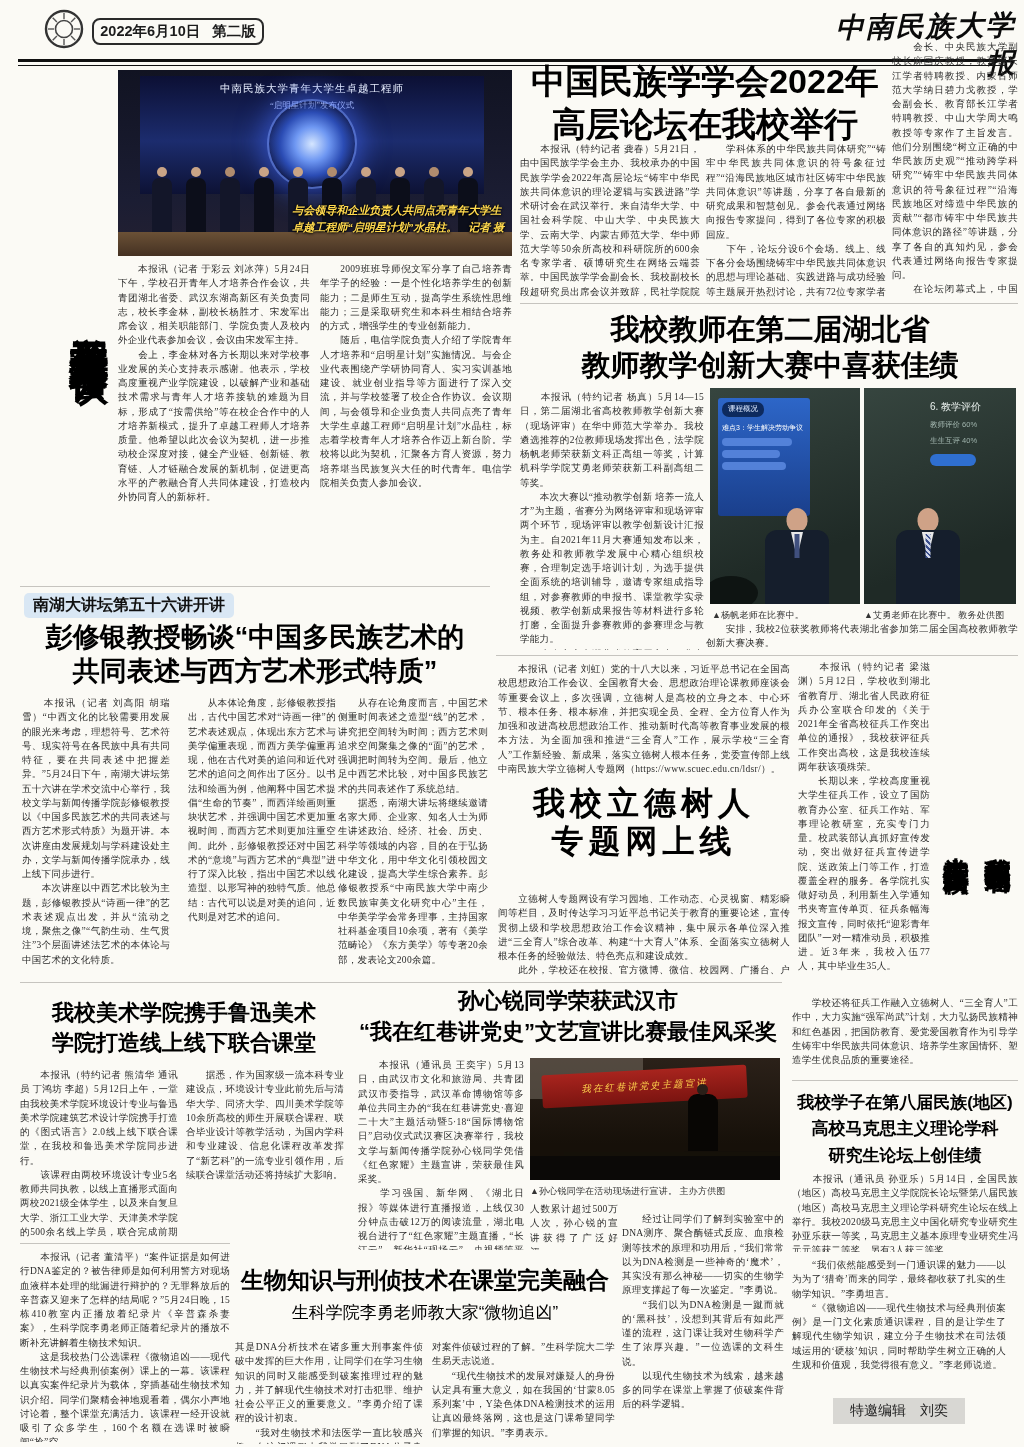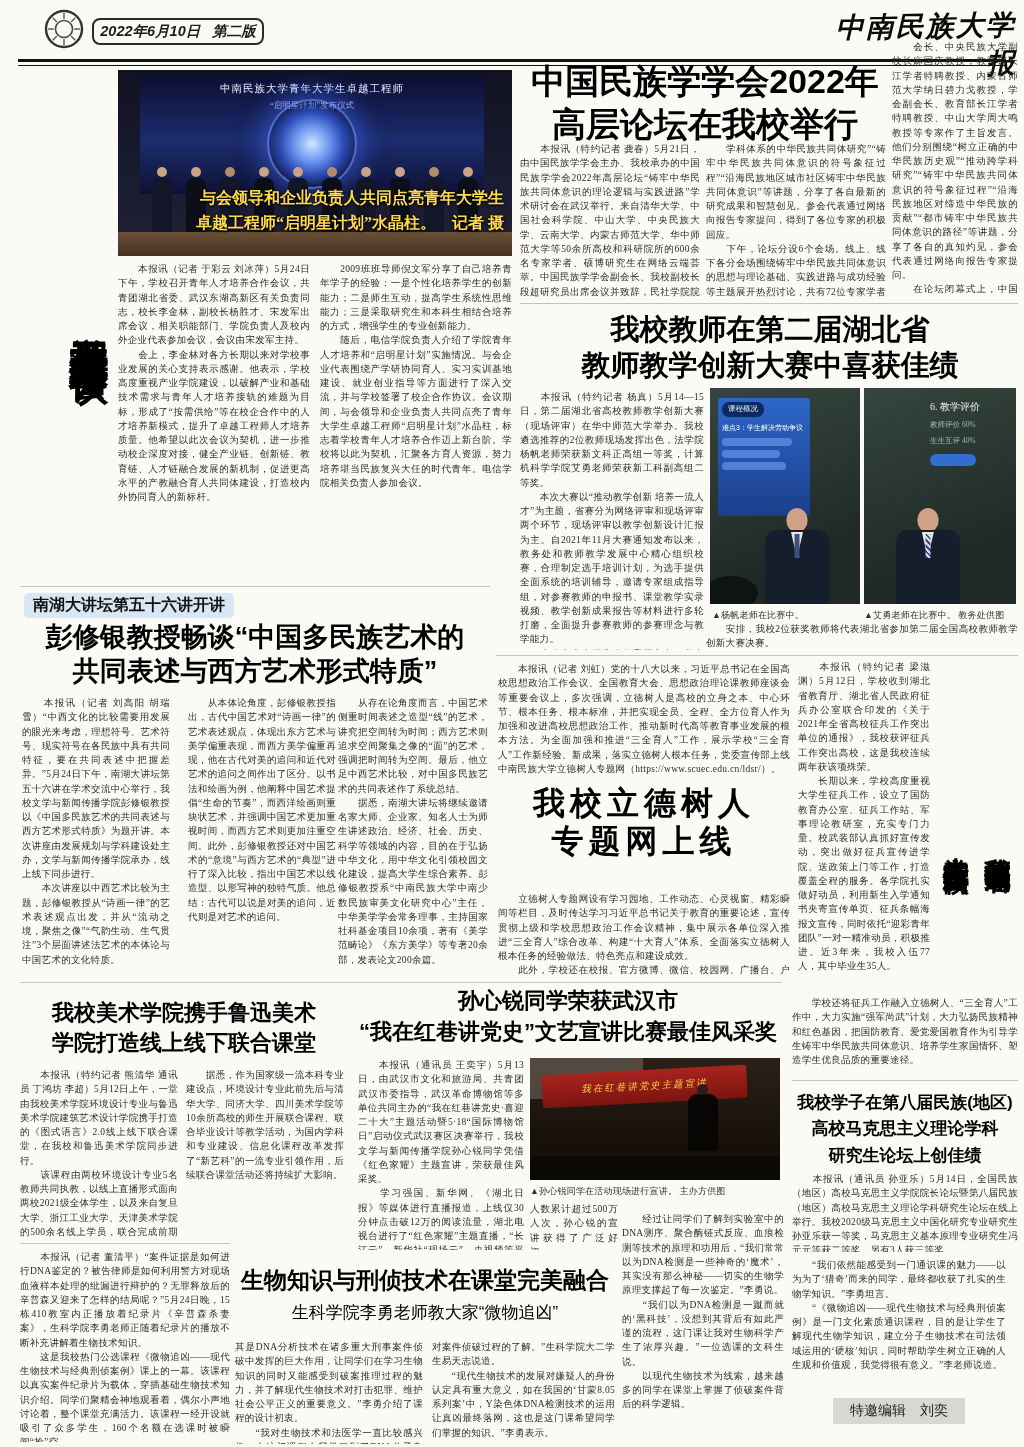--- a/index.html
+++ b/index.html
@@ -10,21 +10,21 @@
   .body-text { font-size:9.5px; line-height:1.5; text-align:justify; color:#2b2b2b;
                overflow:hidden; letter-spacing:.3px; white-space:pre-line; }
   .hl { font-family:"Liberation Sans","DejaVu Sans",sans-serif; font-weight:bold; color:#000;
         text-align:center; line-height:1.25; }
   .rule { position:absolute; background:#c6c4bf; height:1px; }
   .vert { writing-mode:vertical-rl; text-orientation:upright;
           font-family:"Liberation Sans","DejaVu Sans",sans-serif; font-weight:bold; color:#000; }
   .caption { font-size:9px; color:#333; letter-spacing:.2px; }
   
   .datebox { border:2px solid #2a2a2a; border-radius:8px; font-family:"Liberation Sans","DejaVu Sans",sans-serif;
-             font-weight:bold; font-size:14.5px; display:flex; align-items:center; justify-content:center; gap:12px;font-style:italic; }
+             font-weight:bold; font-size:14.5px; display:flex; align-items:center; justify-content:center; gap:12px; }
   .masthead { font-family:"Liberation Serif","DejaVu Serif",serif; font-weight:bold; font-style:italic;
               font-size:28px; letter-spacing:2px; color:#0a0a0a; text-align:right; transform:rotate(-1deg); }
   .kicker { display:inline-block; background:#d9e7f4; border-radius:5px; padding:2px 9px;
             font-family:Liberation Serif, serif; font-weight:bold; font-size:16px; color:#111; }
   .editorbox { background:#d8d7d3; font-family:"Liberation Sans","DejaVu Sans",sans-serif;
                font-size:14px; color:#222; display:flex; align-items:center; justify-content:center; }
   
   .photo1 { background:linear-gradient(180deg,#111322 0%,#1b1d33 70%,#242031 100%); overflow:hidden; }
   .p1-screen { position:absolute; left:22px; right:28px; top:6px; height:118px;
                background:linear-gradient(180deg,#0c1034,#1c2c6e 55%,#0d1234); }
@@ -36,40 +36,40 @@
                background:radial-gradient(circle,#d5e6ff 0%,#6e97f2 28%,#2b4cb4 52%,rgba(20,30,90,0) 72%);
                box-shadow:0 0 0 2px rgba(130,165,255,.45), 0 0 26px 8px rgba(70,110,255,.55); }
   .p1-people { position:absolute; left:34px; right:34px; bottom:24px; display:flex; justify-content:space-between; }
   .fig { display:block; width:20px; height:54px; background:#0c0e1a; border-radius:7px 7px 0 0; position:relative; }
   .fig::before { content:""; position:absolute; top:-11px; left:5px; width:10px; height:10px;
                  border-radius:50%; background:#c9a486; }
   .fig:nth-child(odd) { background:#131629; }
   .fig:nth-child(3n)::before { background:#b08c6e; }
   .p1-floor { position:absolute; left:0; right:0; bottom:0; height:24px;
               background:linear-gradient(180deg,#6b5136,#443122); }
-  .p1-cap { position:absolute; right:8px; bottom:20px; text-align:right; color:#ffd94e;
-            font-size:16px; font-weight:bold; line-height:1.55; text-shadow:0 1px 3px #000,0 0 2px #000; }
+  .p1-cap { position:absolute; right:8px; bottom:20px; color:#ffd94e;
+            font-size:11px; font-weight:bold; line-height:1.55; text-shadow:0 1px 3px #000,0 0 2px #000;font-style:italic; }
   
   .photo-t { background:linear-gradient(160deg,#36453f,#1f2a26 75%); overflow:hidden; }
   .pt-person { position:absolute; bottom:0; left:50%; transform:translateX(-50%); width:64px; height:96px; }
   .pt-head { position:absolute; top:0; left:50%; transform:translateX(-50%); width:21px; height:24px;
              border-radius:50% 50% 45% 45%; background:#cfa287; }
   .pt-body { position:absolute; top:22px; left:0; width:64px; height:74px; background:#151e2c;
              border-radius:12px 12px 0 0; }
   .pt-shirt { position:absolute; top:24px; left:50%; transform:translateX(-50%); width:12px; height:26px;
               background:#e8e8e8; clip-path:polygon(0 0,100% 0,50% 100%); }
   .pt-tie { position:absolute; top:26px; left:50%; transform:translateX(-50%); width:5px; height:24px; background:#40507e; }
   .pt-screen1 { position:absolute; left:8px; top:10px; width:92px; height:118px;
                 background:linear-gradient(180deg,#2d66c8,#1a3f8c); border-radius:3px; padding:4px;
                 color:#fff; font-size:7px; line-height:1.7; overflow:hidden;
                 font-family:"Liberation Sans","DejaVu Sans",sans-serif; }
   .pt-pill { display:inline-block; background:#0d2a5e; border-radius:7px; padding:1px 6px; font-size:7.5px; color:#dce9ff; }
   .pt-bar { height:8px; border-radius:4px; background:#5c8ae0; margin-top:4px; opacity:.85; }
   .pt-chalk { position:absolute; right:8px; top:12px; width:78px; color:#e8efec; font-size:10px;
-              font-family:Liberation Serif, serif; }
+              font-family:Liberation Sans, sans-serif; }
   .pt-chalk small { display:block; color:#9fb3ac; font-size:7.5px; margin-top:6px; }
   .pt-btn { margin-top:8px; width:46px; height:12px; border-radius:6px; background:#2f6fd0; }
   .pt-aud { position:absolute; left:-6px; bottom:-6px; width:54px; height:34px; border-radius:50%; background:#0e1412; }
   
   .photo4 { background:linear-gradient(180deg,#2b2119,#161009 70%); overflow:hidden; }
   .p4-wall { position:absolute; left:0; top:0; width:45%; height:34%; background:#756c60; opacity:.55; }
   .p4-banner { position:absolute; left:12px; top:12px; width:205px; height:33px;
                background:linear-gradient(180deg,#a8241e,#7b1410); transform:rotate(-3deg); border-radius:3px;
                color:#ffd34d; font-style:italic; font-size:9.5px; line-height:33px; text-align:center;
                letter-spacing:2px; overflow:hidden; white-space:nowrap; }

